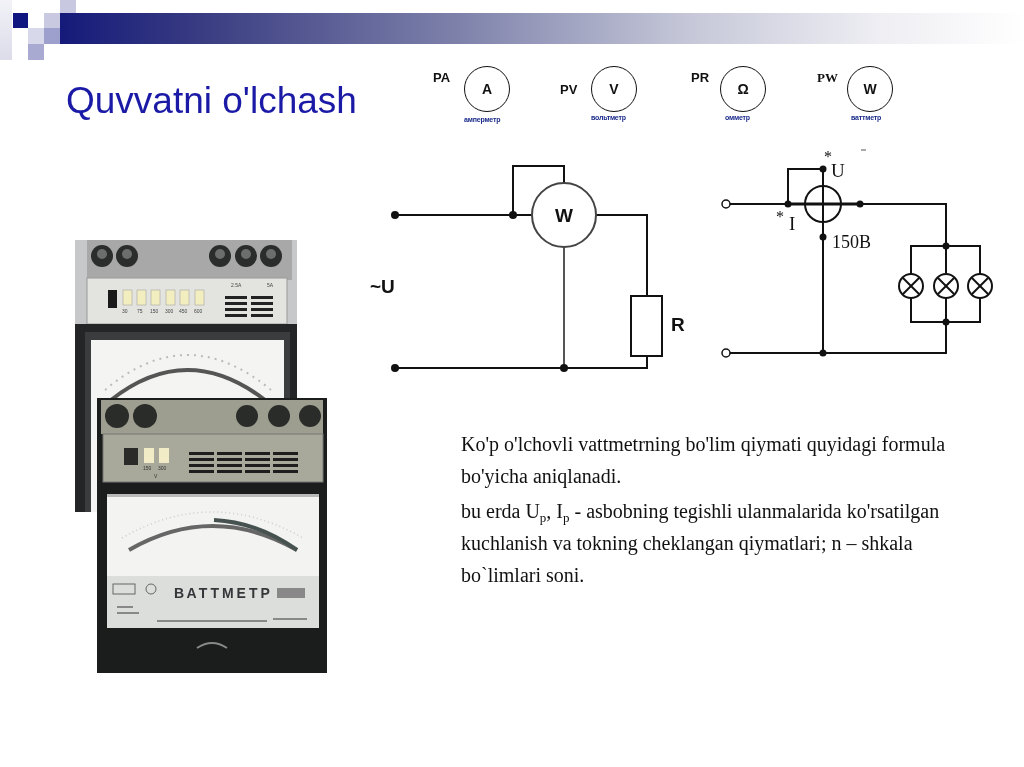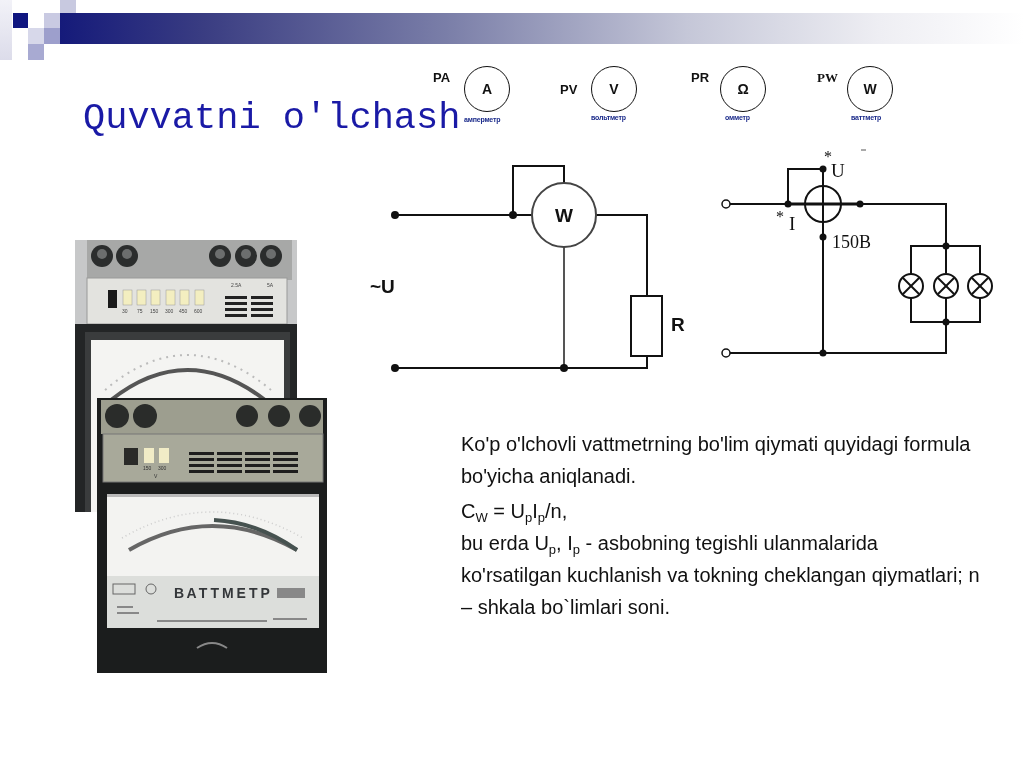--- a/index.html
+++ b/index.html
@@ -28,38 +28,38 @@
     .legend-caption { position: absolute; font-size: 7px; color: #1a2a8a; font-weight: bold; white-space: nowrap; letter-spacing: -0.2px; }
     svg { position: absolute; }
     .schematic-label { font-family: "Liberation Sans", sans-serif; font-weight: bold; }
     .serif-label { font-family: "Liberation Serif", serif; }
 
     .photo { position: absolute; overflow: hidden; }
     .body-text {
       position: absolute; left: 461px; top: 428px; width: 520px;
       font-size: 20px; line-height: 32px; color: #111;
     }
-    .body-text p { margin: 0; }
+    .body-text p { margin: 0; font-family: Liberation Serif, serif; }
     .body-text .p1 { margin-bottom: 3px; }
     .body-text sub { font-size: 13px; vertical-align: -4px; line-height: 0; }
   </style>
 </head>
 <body>
 
 <div class="deco-sq" style="left:0;top:0;width:12px;height:60px;background:linear-gradient(#f2f2f8,#dcdcea);"></div>
 <div class="deco-sq" style="left:60px;top:0;width:16px;height:13px;background:#c8c9e0;"></div>
 <div class="deco-sq" style="left:13px;top:13px;width:15px;height:15px;background:#0f1680;"></div>
 <div class="deco-sq" style="left:44px;top:13px;width:16px;height:15px;background:#c9cae2;"></div>
 <div class="deco-sq" style="left:60px;top:13px;width:16px;height:15px;background:#9a9dcb;"></div>
 <div class="deco-sq" style="left:28px;top:28px;width:16px;height:16px;background:#d7d8ea;"></div>
 <div class="deco-sq" style="left:44px;top:28px;width:16px;height:16px;background:#9d9fcc;"></div>
 <div class="deco-sq" style="left:28px;top:44px;width:16px;height:16px;background:#a8aad2;"></div>
 <div class="title-bar"></div>
 
-<h1 class="slide-title" style="margin:17px;font-weight:normal;font-family:Liberation Mono, monospace;">Quvvatni o'lchash</h1>
+<h1 class="slide-title" style="margin:0;font-weight:normal;">Quvvatni o'lchash</h1>
 
 <div>
   <div class="legend-item" style="left:433px;top:66px;">
     <span class="legend-code" style="left:0;top:4px;">PA</span>
     <div class="legend-circle" style="left:31px;top:0;">
         <span>A</span>
       </div>
     <span class="legend-caption" style="left:31px;top:50px;">амперметр</span>
   </div>
   <div class="legend-item" style="left:560px;top:66px;">
@@ -265,15 +265,14 @@
         <rect x="60" y="222" width="110" height="2"></rect>
         <rect x="180" y="190" width="28" height="10"></rect>
         <rect x="176" y="220" width="34" height="2"></rect>
       </g>
     <path d="M100 250 Q115 240 130 250" stroke="#888" stroke-width="2" fill="none"></path>
   </svg>
 </div>
 
 <div class="body-text">
   <p class="p1">Ko'p o'lchovli vattmetrning bo'lim qiymati quyidagi formula bo'yicha aniqlanadi.</p>
-  <p><span>C</span><sub>W</sub><span> = U</span><sub>p</sub><span>I</span><sub>p</sub><span>/n,</span></p>
   <p><span>bu erda U</span><sub>p</sub><span>, I</span><sub>p</sub><span> - asbobning tegishli ulanmalarida ko'rsatilgan kuchlanish va tokning cheklangan qiymatlari; n – shkala bo`limlari soni.</span></p>
 </div>
 
 </body></html>

